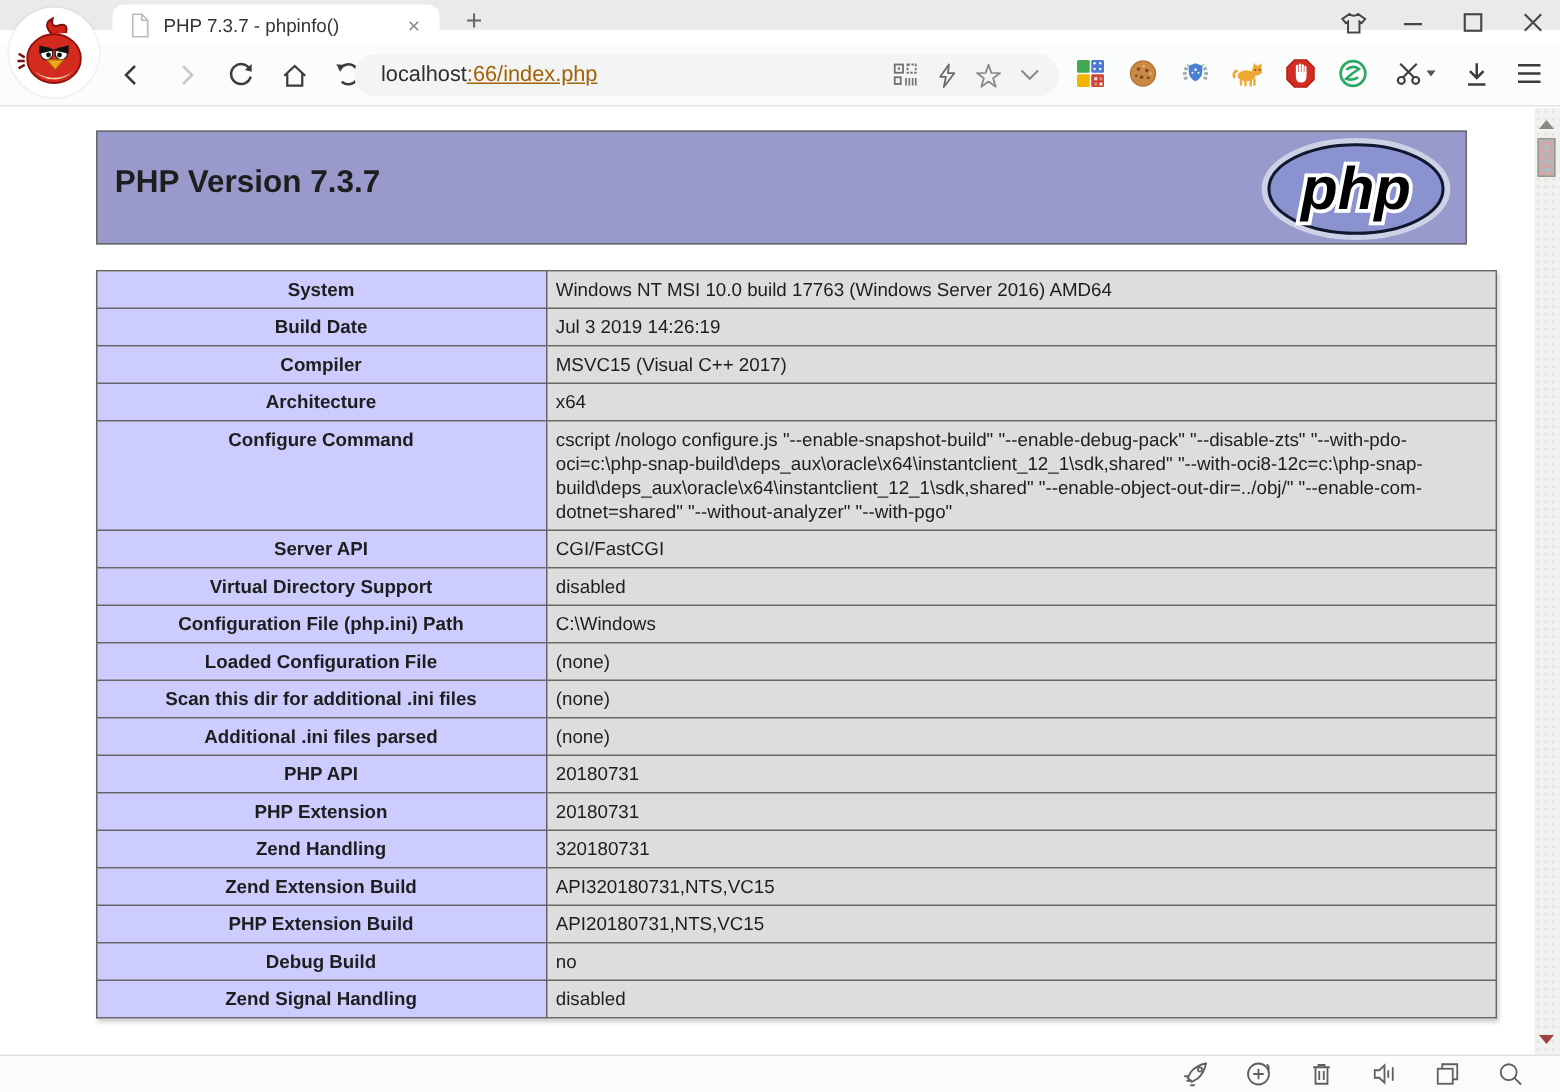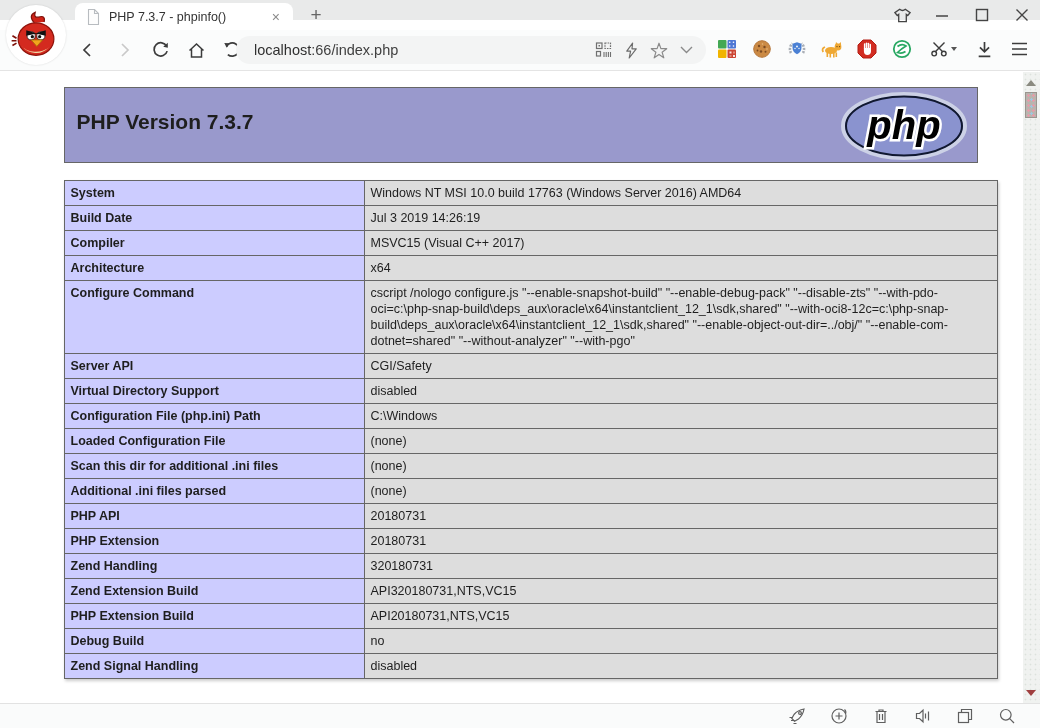--- a/index.html
+++ b/index.html
@@ -25,35 +25,35 @@
   .winctrls .btn{display:flex;align-items:center;justify-content:center;width:20px;height:20px;cursor:pointer;}
 
   
   .toolbar{position:absolute;top:30px;left:0;right:0;height:41px;background:#fbfcfc;border-bottom:1px solid #e4e4e4;}
   .nav{position:absolute;left:78px;top:10px;display:flex;gap:16px;align-items:center;}
   .nav .btn{width:20px;height:20px;display:flex;align-items:center;justify-content:center;cursor:pointer;}
   .addressbar{position:absolute;left:236px;top:6px;width:470px;height:28px;background:#f3f4f4;border-radius:14px;
     display:flex;align-items:center;padding:0 12px 0 18px;cursor:text;}
   .addressbar .url{flex:1;font-size:14.5px;white-space:nowrap;overflow:hidden;}
   .addressbar .url .host{color:#2f2f2f;}
-  .addressbar .url .path{color:#404040;}
+  .addressbar .url .path{color:#a16207;text-decoration:underline;}
   .addressbar .aicon{flex:0 0 auto;margin-left:11px;display:flex;cursor:pointer;}
   .extrow{position:absolute;right:10px;top:8px;display:flex;align-items:center;gap:13px;}
   .extrow .ext{width:22px;height:22px;display:flex;align-items:center;justify-content:center;cursor:pointer;}
 
   
   .content{position:absolute;top:72px;left:0;right:0;bottom:25px;background:#fff;overflow:hidden;padding-left:21px;}
   .phpinfo{width:934px;margin:15px auto 0;padding-right:20px;}
   .php-header{position:relative;background:var(--header-bg);border:1px solid var(--table-border);height:76px;}
   .php-header h1{margin:0;padding:22px 0 0 12px;font-size:21px;font-weight:bold;color:#1e1e1e;}
   .php-logo{position:absolute;right:10px;top:4px;cursor:pointer;}
   table.info{border-collapse:collapse;width:934px;margin-top:17px;box-shadow:1px 2px 3px #ccc;}
   table.info td{border:1px solid var(--table-border);font-size:12.5px;line-height:16px;
     padding:4px 6px;vertical-align:baseline;color:#1e1e1e;}
-  td.e{background:var(--label-cell-bg);font-weight:bold;width:300px;}
+  td.e{background:var(--label-cell-bg);font-weight:bold;width:300px;text-align:center;}
   td.v{background:var(--value-cell-bg);word-wrap:break-word;}
 
   
   .scrollbar{position:absolute;top:72px;right:0;bottom:25px;width:17px;background:#f0f2f0;
     background-image:radial-gradient(#dce2dc 0.8px,transparent 1.1px);background-size:5px 5px;}
   .sb-up{position:absolute;top:8px;left:3px;width:0;height:0;border-left:5px solid transparent;
     border-right:5px solid transparent;border-bottom:6px solid #8a8a80;cursor:pointer;}
   .sb-thumb{position:absolute;top:20px;left:2px;right:3px;height:26px;border:1px solid #9a958f;background-color:#b9b4ae;
     background-image:radial-gradient(#e89aa8 1px,transparent 1.4px),radial-gradient(#9ec7e0 1px,transparent 1.4px);
     background-size:5px 5px,7px 7px;background-position:0 0,2px 3px;cursor:grab;}
@@ -303,21 +303,21 @@
             <tr>
               <td class="e">Architecture</td>
               <td class="v">x64</td>
             </tr>
             <tr>
               <td class="e">Configure Command</td>
               <td class="v">cscript /nologo configure.js "--enable-snapshot-build" "--enable-debug-pack" "--disable-zts" "--with-pdo-oci=c:\php-snap-build\deps_aux\oracle\x64\instantclient_12_1\sdk,shared" "--with-oci8-12c=c:\php-snap-build\deps_aux\oracle\x64\instantclient_12_1\sdk,shared" "--enable-object-out-dir=../obj/" "--enable-com-dotnet=shared" "--without-analyzer" "--with-pgo"</td>
             </tr>
             <tr>
               <td class="e">Server API</td>
-              <td class="v">CGI/Safety</td>
+              <td class="v">CGI/FastCGI</td>
             </tr>
             <tr>
               <td class="e">Virtual Directory Support</td>
               <td class="v">disabled</td>
             </tr>
             <tr>
               <td class="e">Configuration File (php.ini) Path</td>
               <td class="v">C:\Windows</td>
             </tr>
             <tr>

